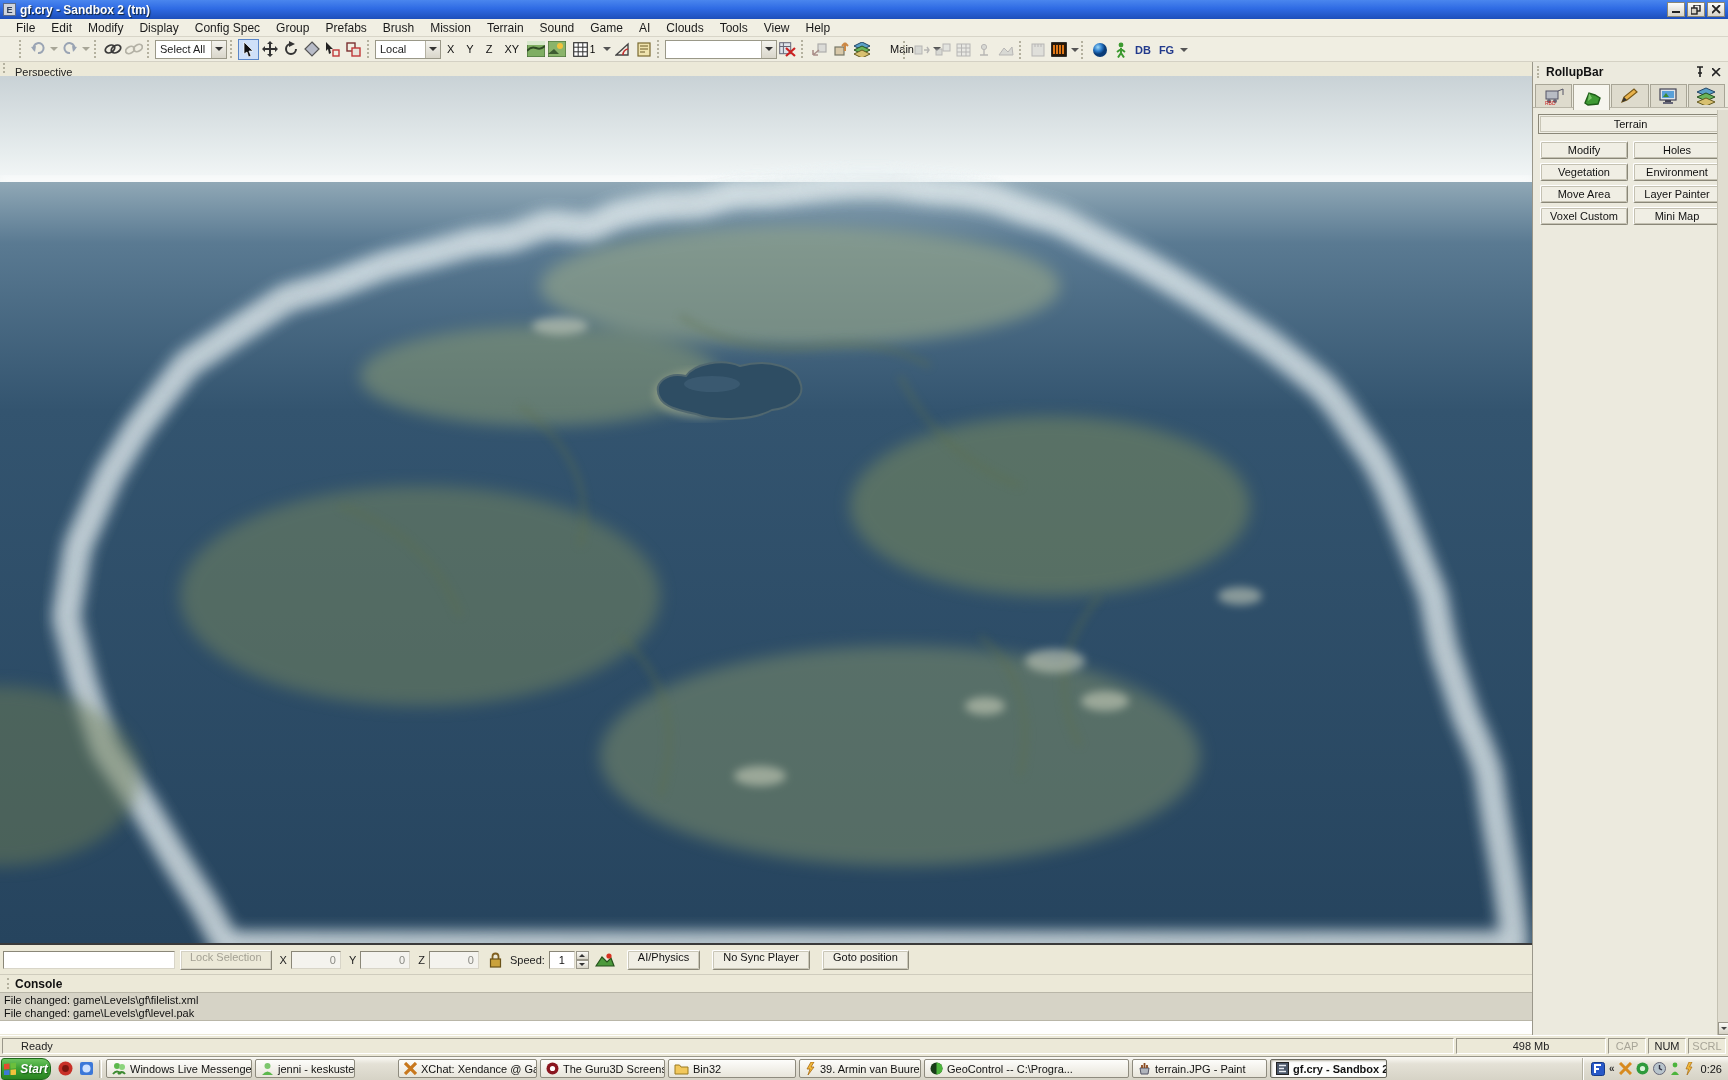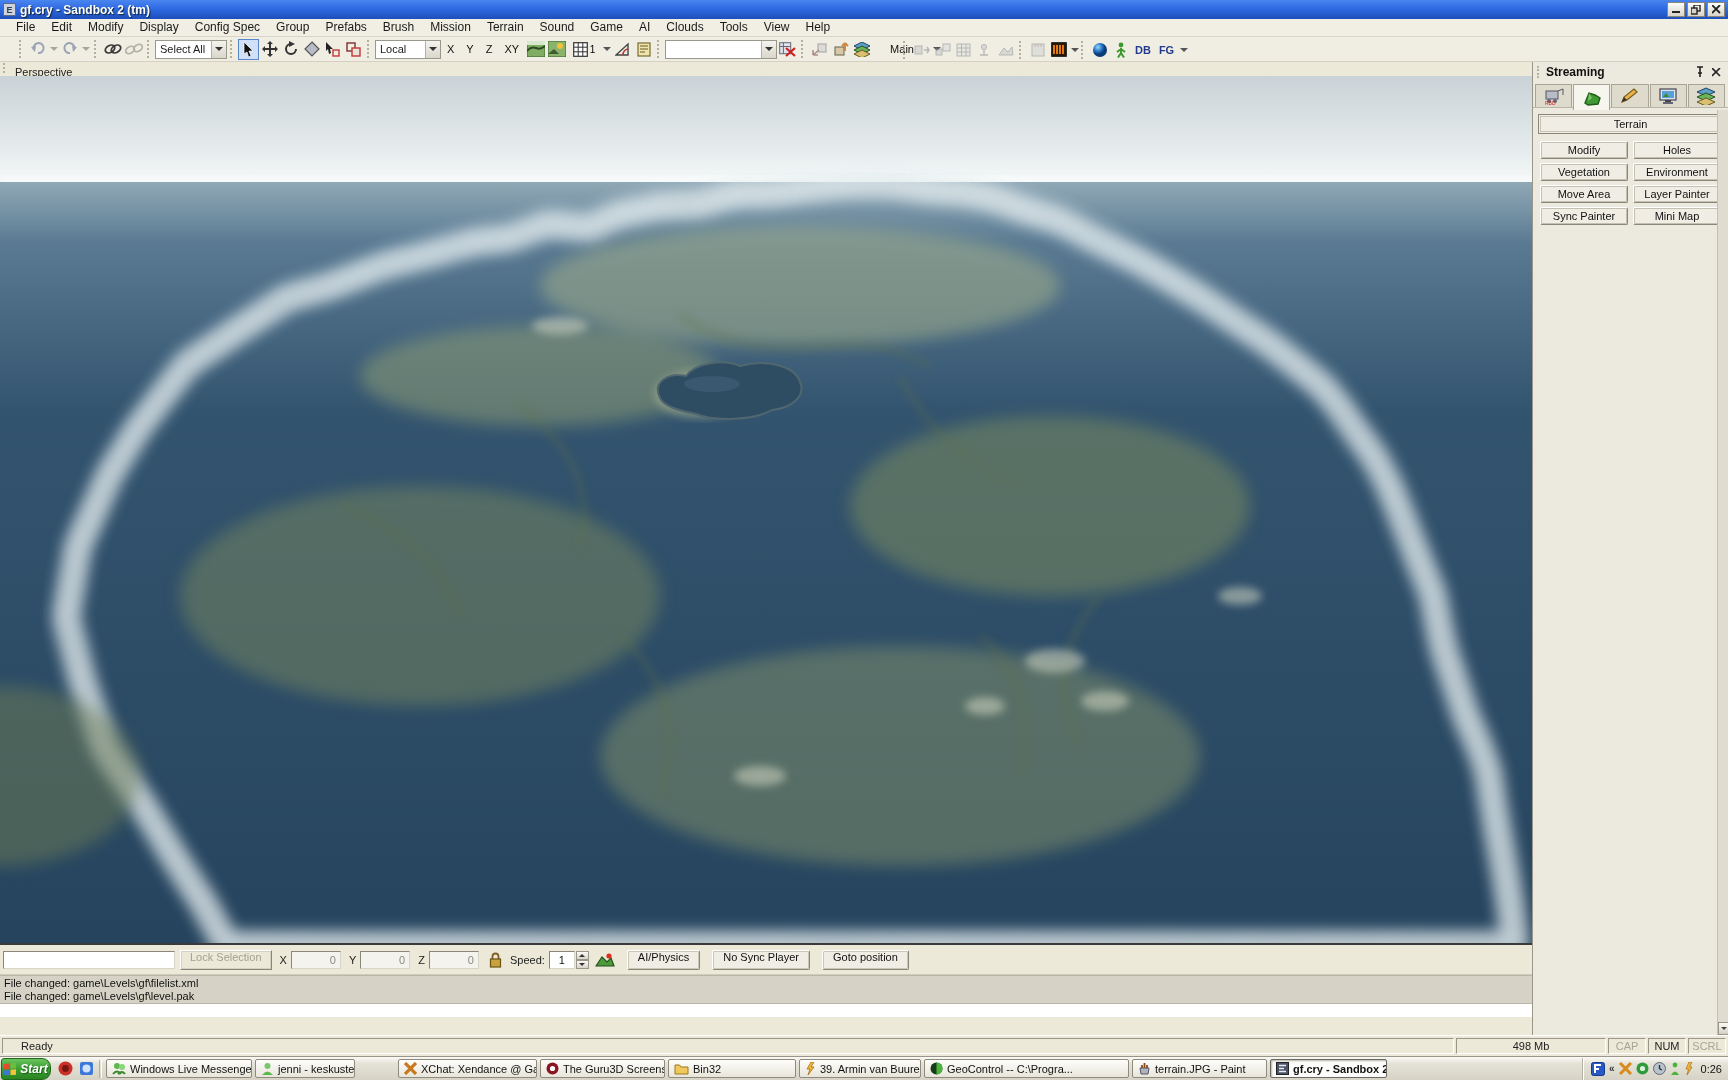--- a/index.html
+++ b/index.html
@@ -11,21 +11,21 @@
     display:flex; align-items:center; padding:0 3px; }
   #titlebar .appicon { width:13px; height:13px; margin-right:4px; background:#cfd4dc; border:1px solid #5a6a88;
     display:flex; align-items:center; justify-content:center; font-size:9px; font-weight:bold; color:#30405c; }
   #titlebar .title { color:#fff; font-size:12px; font-weight:bold; text-shadow:1px 1px 1px #123; }
   #titlebar .winbtns { margin-left:auto; display:flex; gap:2px; }
   .winbtn { width:18px; height:15px; background:linear-gradient(180deg,#fdfdfb,#d7d3c8); border:1px solid #8a8775;
     display:flex; align-items:center; justify-content:center; font-size:10px; font-weight:bold; color:#222; line-height:1; }
 
   
   #menubar { position:absolute; left:0; top:19px; width:1728px; height:18px; background:#f1efe3;
-    border-bottom:1px solid #d8d5c8; display:flex; padding-left:8px; }
+    border-bottom:1px solid #d8d5c8; display:flex; align-items:center; padding-left:8px; }
   .menuitem { font-size:12px; color:#1a1a1a; padding:1px 8px; cursor:default; }
 
   
   #toolbar { position:absolute; left:0; top:37px; width:1728px; height:25px; background:#f0eee2;
     border-bottom:1px solid #d4d1c4; display:flex; align-items:center;padding-left:16px; }
   .grip { width:5px; height:18px; margin:0 3px; border-left:2px dotted #b4b19f; }
   .tbtn { width:21px; height:21px; display:flex; align-items:center; justify-content:center; border:1px solid transparent; }
   .tbtn.pressed { border:1px solid #5a86c8; background:#cfe0f8; }
   .tbtn svg { display:block; }
   .dd { width:11px; height:21px; display:flex; align-items:center; justify-content:center; }
@@ -497,21 +497,21 @@
     <ellipse cx="700" cy="318" rx="46" ry="24" fill="#a8b192" opacity="0.6" filter="url(#blur4)"></ellipse>
     <path d="M660,322 C652,306 668,296 686,300 C694,288 722,282 740,290 C770,282 796,292 800,306 C806,320 792,332 772,334 C754,344 716,346 696,338 C676,334 664,330 660,322 Z" fill="#2e4d63" stroke="#50676f" stroke-width="2"></path>
     <ellipse cx="712" cy="308" rx="28" ry="8" fill="#3d5d73" opacity="0.8"></ellipse>
   </svg>
 
 </div>
 
 <div id="rollup">
   <div id="rollup-header">
     <div class="hgrip"></div>
-    <div class="htitle">Streaming</div>
+    <div class="htitle">RollupBar</div>
     <div class="hbtn">
         <svg width="10" height="12">
           <path d="M2,1 H8 M5,1 V7 M3,7 H7 M5,7 V11" stroke="#222" stroke-width="1.6" fill="none"></path>
         </svg>
       </div>
     <div class="hbtn">
         <svg width="9" height="9">
           <path d="M0,0 L8,8 M8,0 L0,8" stroke="#222" stroke-width="1.6"></path>
         </svg>
       </div>
@@ -558,21 +558,21 @@
   <div class="rollup-caption">
     <div>Terrain</div>
   </div>
   <div id="rollup-grid">
     <div class="rbtn">Modify</div>
     <div class="rbtn">Holes</div>
     <div class="rbtn">Vegetation</div>
     <div class="rbtn">Environment</div>
     <div class="rbtn">Move Area</div>
     <div class="rbtn">Layer Painter</div>
-    <div class="rbtn">Sync Painter</div>
+    <div class="rbtn">Voxel Custom</div>
     <div class="rbtn">Mini Map</div>
   </div>
   <div id="rollup-scroll">
     <div class="sarrow">
         <i></i>
       </div>
   </div>
 </div>
 
 <div id="bottombar">
@@ -601,20 +601,24 @@
   <svg width="20" height="16" style="margin-left:6px">
       <path d="M1,14 L7,5 L12,10 L16,6 L19,14 Z" fill="#4c9a3c" stroke="#24511c" stroke-width="1.2"></path>
       <circle cx="14" cy="4" r="2.6" fill="#d83020"></circle>
     </svg>
   <div class="bbtn">AI/Physics</div>
   <div class="bbtn">No Sync Player</div>
   <div class="bbtn">Goto position</div>
 </div>
 
 <div id="console">
+  <div id="console-header">
+    <div class="grip"></div>
+    <b>Console</b>
+  </div>
   <div id="console-log">
     <div>File changed: game\Levels\gf\filelist.xml</div>
     <div>File changed: game\Levels\gf\level.pak</div>
   </div>
   <div id="console-input"></div>
 </div>
 
 <div id="statusbar">
   <div class="scell" id="scell-main">Ready</div>
   <div class="scell" id="scell-mem">498 Mb</div>

